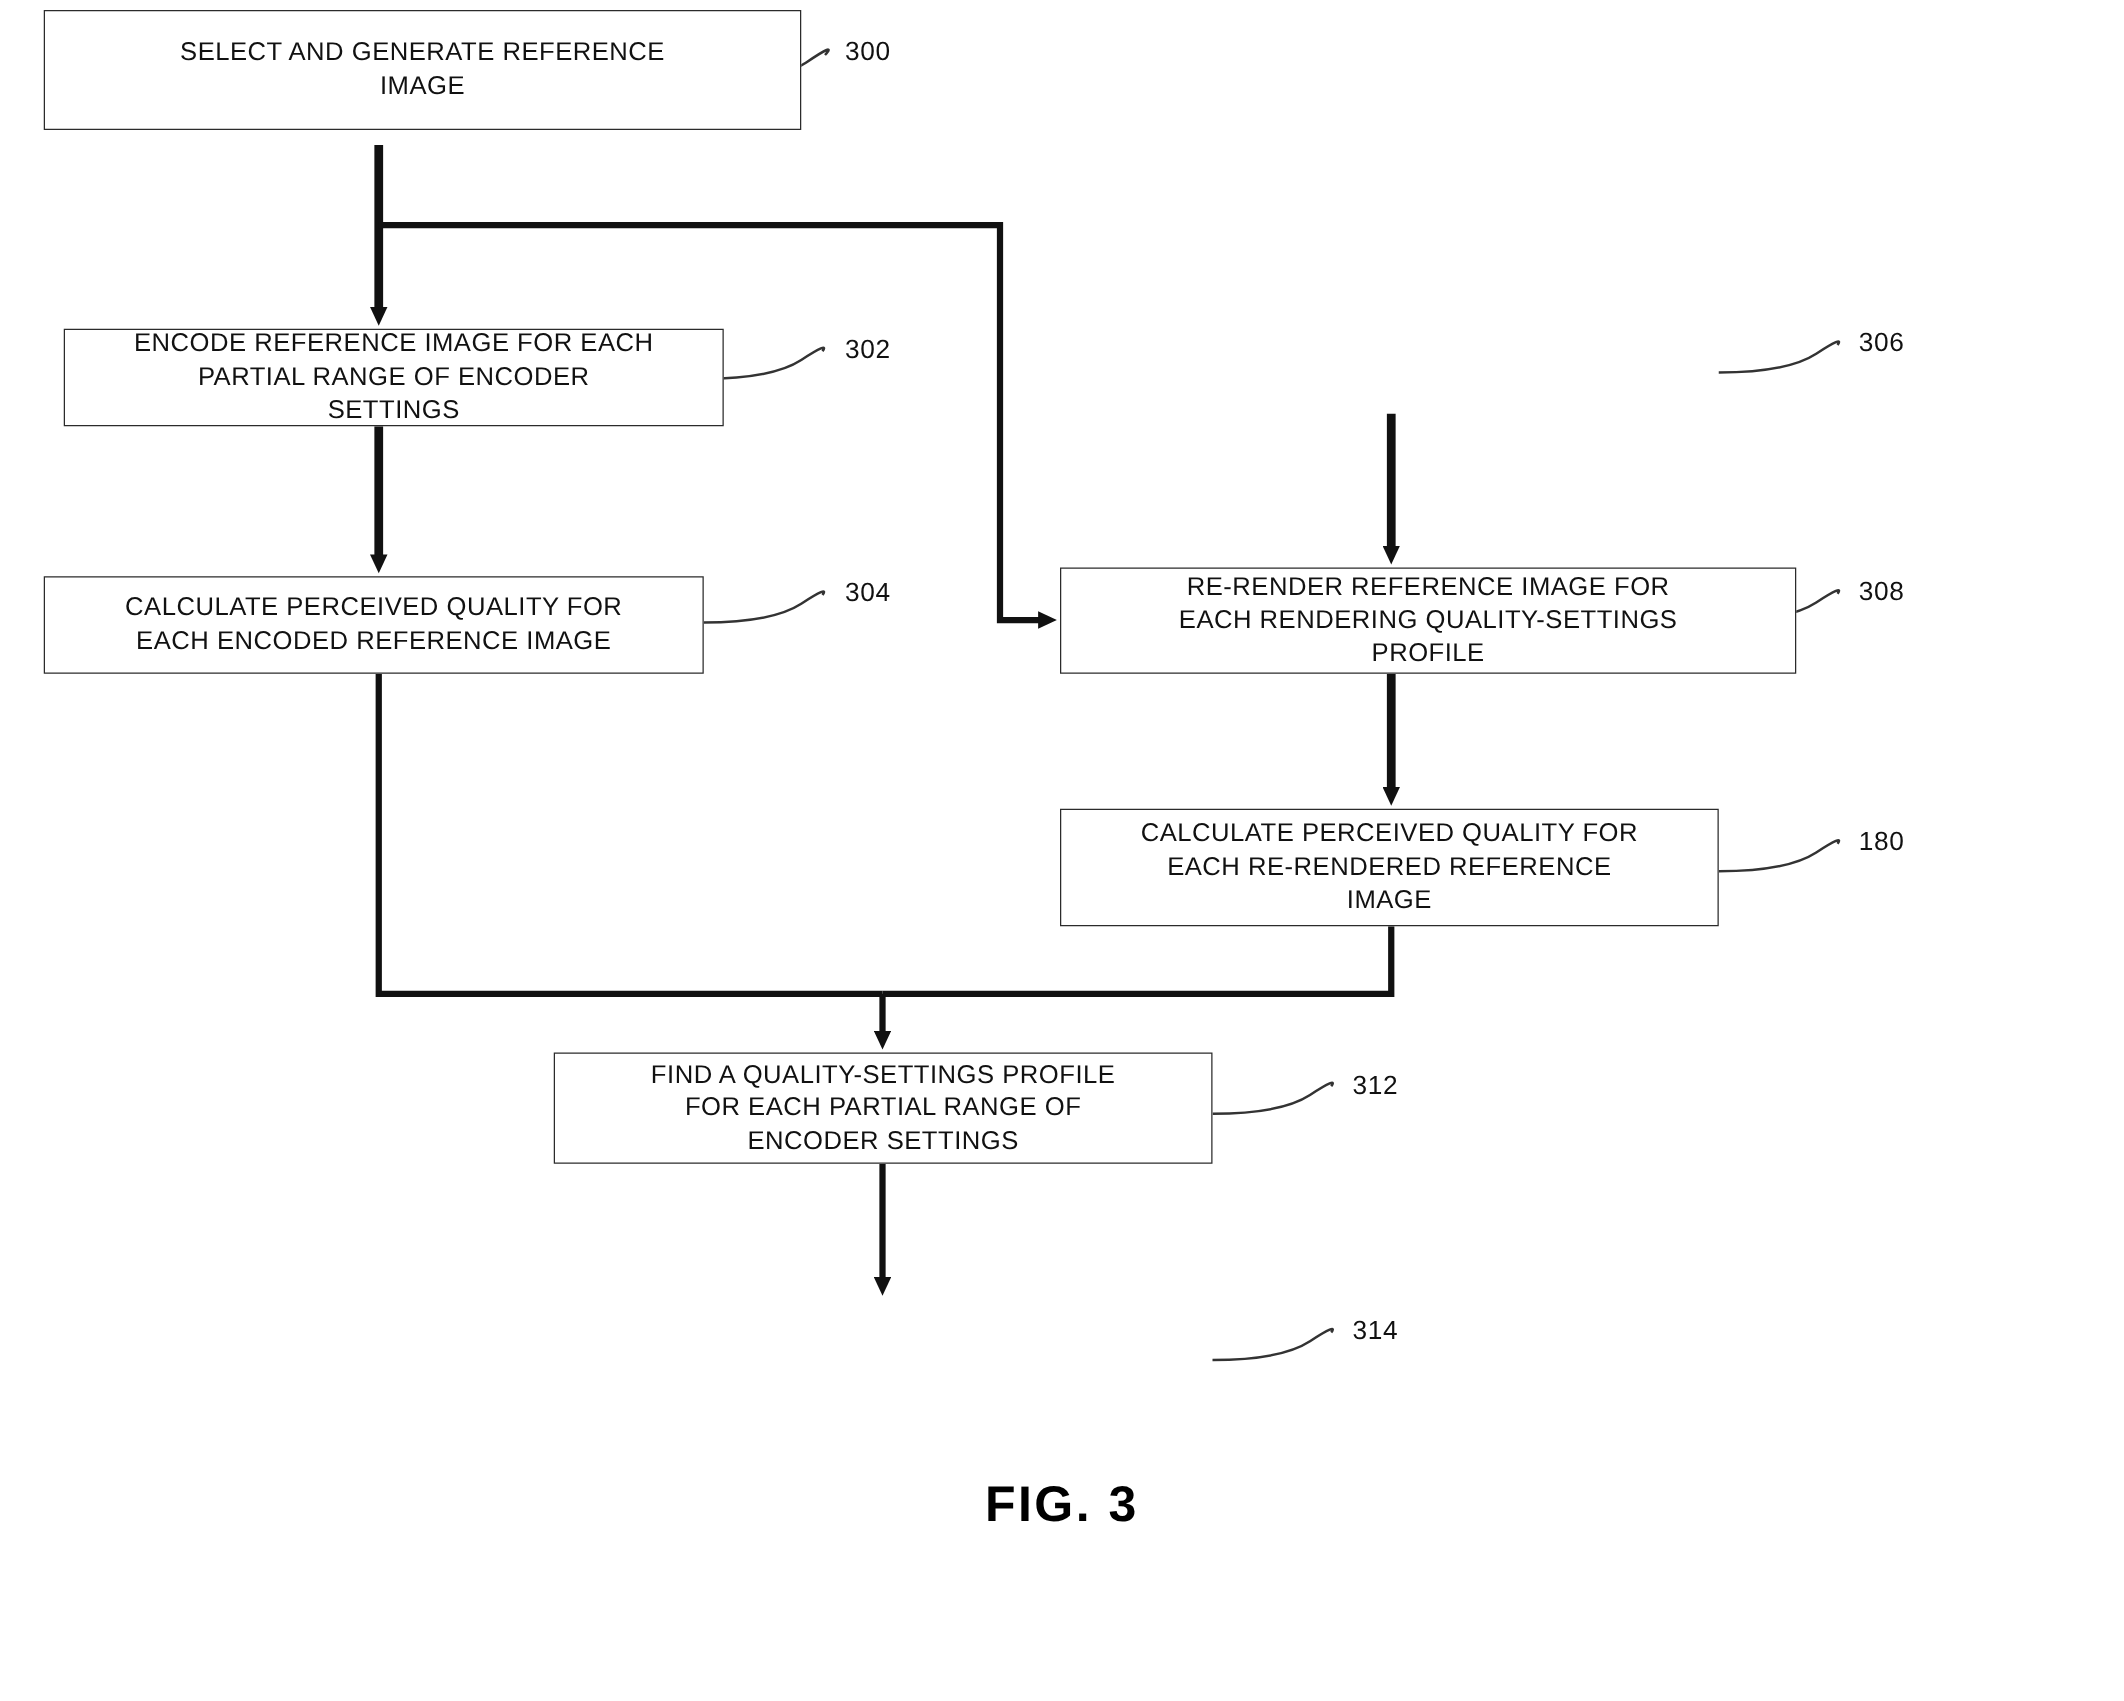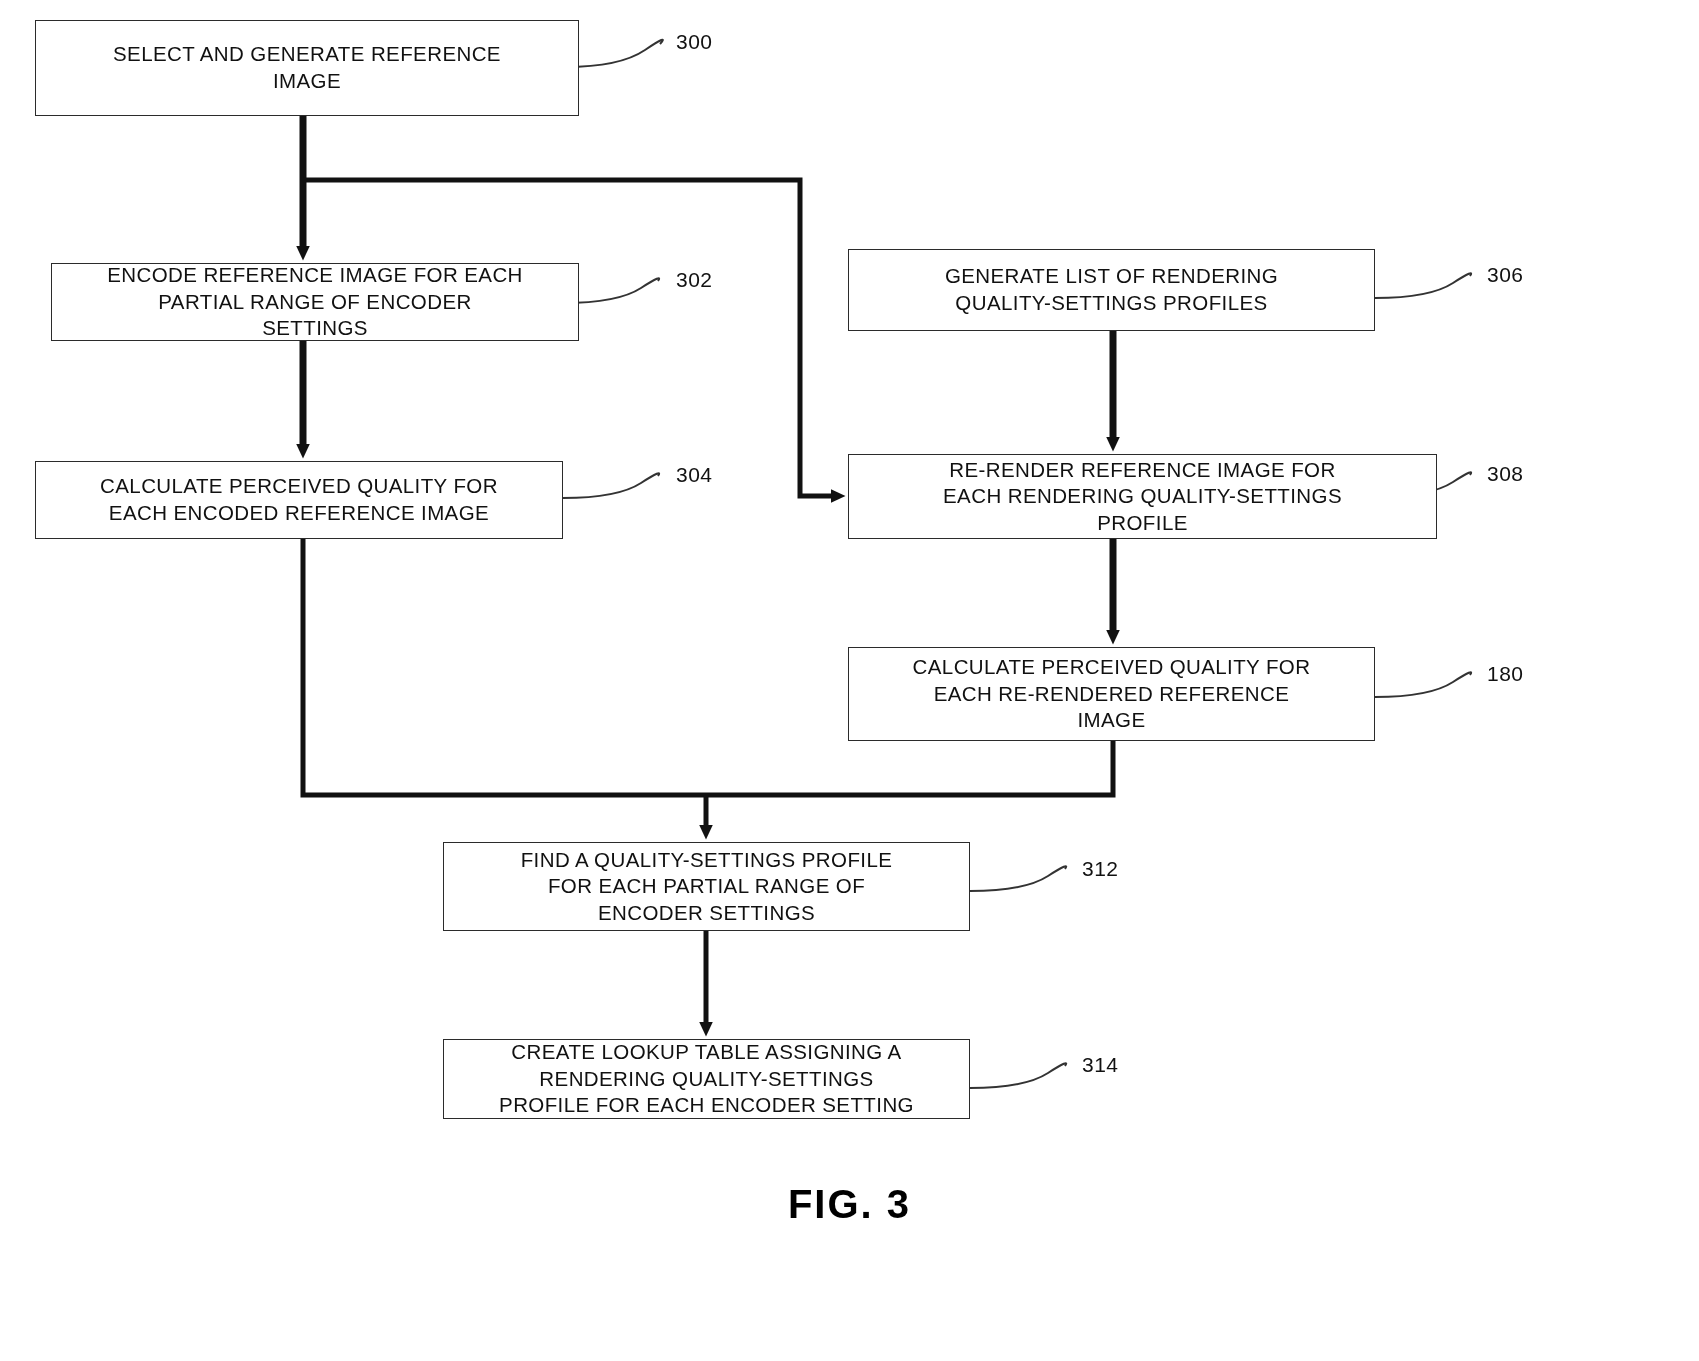--- a/index.html
+++ b/index.html
@@ -63,21 +63,21 @@
     width: 1699px;
     text-align: center;
     font-size: 40px;
     font-weight: 700;
     letter-spacing: 2px;
     color: #000000;
     z-index: 3;
   }
 
   
-  #node-300 { left: 35px;  top: 20px;   width: 544px; height: 96px; }
+  #node-300 { left: 35px;  top: 8px;   width: 606px; height: 96px; }
   #node-302 { left: 35px;  top: 263px;  width: 528px; height: 78px; margin-left: 16px; }
   #node-304 { left: 35px;  top: 461px;  width: 528px; height: 78px; }
   #node-306 { left: 848px; top: 249px;  width: 527px; height: 82px; }
   #node-308 { left: 848px; top: 454px;  width: 589px; height: 85px; }
   #node-310 { left: 848px; top: 647px;  width: 527px; height: 94px; }
   #node-312 { left: 443px; top: 842px;  width: 527px; height: 89px; }
   #node-314 { left: 443px; top: 1039px; width: 527px; height: 80px; }
 
   
   #ref-300 { left: 676px;  top: 30px; }
@@ -172,43 +172,34 @@
   </div>
   <div class="node" id="node-302">
     <span class="node-label">ENCODE REFERENCE IMAGE FOR EACH
 PARTIAL RANGE OF ENCODER
 SETTINGS</span>
   </div>
   <div class="node" id="node-304">
     <span class="node-label">CALCULATE PERCEIVED QUALITY FOR
 EACH ENCODED REFERENCE IMAGE</span>
   </div>
-  <div class="node" id="node-306">
-    <span class="node-label">GENERATE LIST OF RENDERING
-QUALITY-SETTINGS PROFILES</span>
-  </div>
   <div class="node" id="node-308">
     <span class="node-label">RE-RENDER REFERENCE IMAGE FOR
 EACH RENDERING QUALITY-SETTINGS
 PROFILE</span>
   </div>
   <div class="node" id="node-310">
     <span class="node-label">CALCULATE PERCEIVED QUALITY FOR
 EACH RE-RENDERED REFERENCE
 IMAGE</span>
   </div>
   <div class="node" id="node-312">
     <span class="node-label">FIND A QUALITY-SETTINGS PROFILE
 FOR EACH PARTIAL RANGE OF
 ENCODER SETTINGS</span>
-  </div>
-  <div class="node" id="node-314">
-    <span class="node-label">CREATE LOOKUP TABLE ASSIGNING A
-RENDERING QUALITY-SETTINGS
-PROFILE FOR EACH ENCODER SETTING</span>
   </div>
 
   <div class="ref" id="ref-300">300</div>
   <div class="ref" id="ref-302">302</div>
   <div class="ref" id="ref-304">304</div>
   <div class="ref" id="ref-306">306</div>
   <div class="ref" id="ref-308">308</div>
   <div class="ref" id="ref-310">180</div>
   <div class="ref" id="ref-312">312</div>
   <div class="ref" id="ref-314">314</div>

